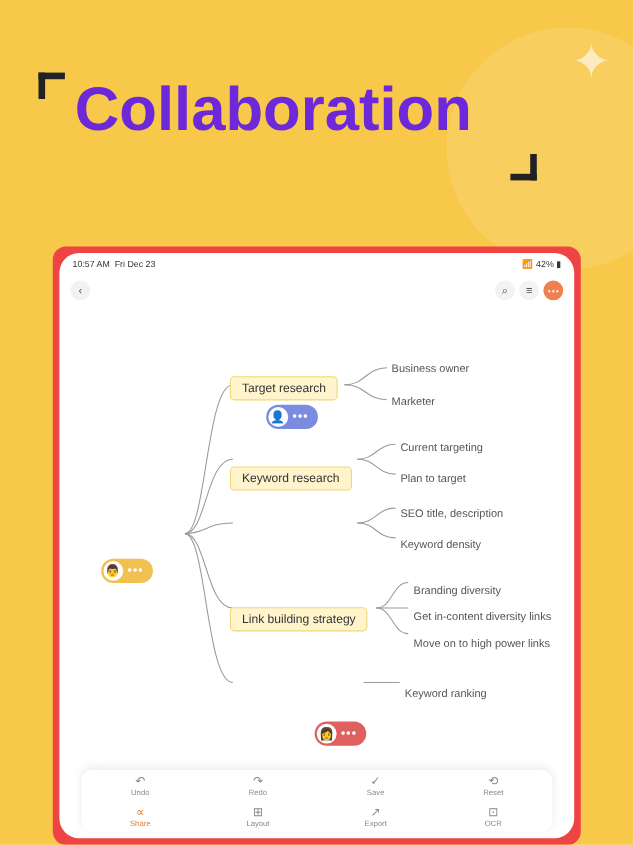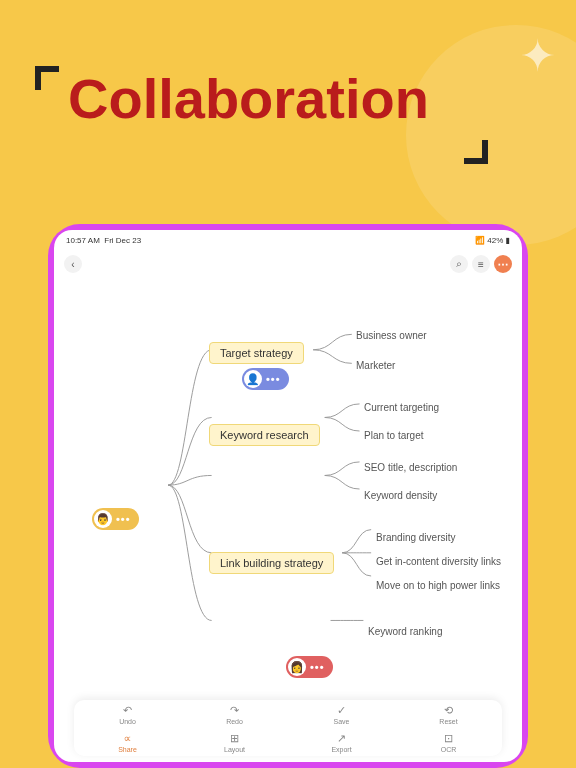--- a/index.html
+++ b/index.html
@@ -1,22 +1,22 @@
 <!DOCTYPE html>
 <html><head>
 <meta charset="utf-8">
 <style>
 *{margin:0;padding:0;box-sizing:border-box;}
 body{font-family:-apple-system,BlinkMacSystemFont,'Segoe UI',sans-serif;background:#f7c849;width:576px;height:768px;overflow:hidden;position:relative;}
-.hero-title{position:absolute;top:66px;left:68px;font-size:56px;font-weight:700;color:#b91c1c;}
+.hero-title{position:absolute;top:66px;left:68px;font-size:56px;font-weight:700;color:#6d28d9;}
 .bracket-tl{position:absolute;top:66px;left:35px;width:24px;height:24px;border-top:6px solid #222;border-left:6px solid #222;}
 .bracket-br{position:absolute;top:140px;left:464px;width:24px;height:24px;border-bottom:6px solid #222;border-right:6px solid #222;}
 .bg-circle{position:absolute;top:25px;right:-50px;width:220px;height:220px;border-radius:50%;background:rgba(255,255,255,0.12);}
 .bg-star{position:absolute;top:30px;right:20px;font-size:44px;color:rgba(255,255,255,0.6);}
-.device{position:absolute;top:224px;left:50%;transform:translateX(-50%);width:480px;height:544px;background:#d946ef;border-radius:32px;padding:6px;text-align:right;}
+.device{position:absolute;top:224px;left:50%;transform:translateX(-50%);width:480px;height:544px;background:#ef4444;border-radius:12px;padding:6px;text-align:right;}
 .screen{width:100%;height:100%;background:#fff;border-radius:18px;position:relative;overflow:hidden;}
 .statusbar{position:absolute;top:6px;left:12px;right:12px;display:flex;justify-content:space-between;font-size:8px;color:#333;}
 .titlebar{position:absolute;top:22px;left:10px;right:10px;height:24px;display:flex;align-items:center;justify-content:space-between;}
 .tb-back{width:18px;height:18px;border-radius:50%;background:#f2f2f2;display:flex;align-items:center;justify-content:center;font-size:10px;color:#555;}
 .tb-right{display:flex;gap:4px;align-items:center;}
 .tb-icon{width:18px;height:18px;border-radius:50%;background:#f2f2f2;display:flex;align-items:center;justify-content:center;font-size:10px;color:#555;}
 .tb-more{width:18px;height:18px;border-radius:50%;background:#f08050;display:flex;align-items:center;justify-content:center;color:#fff;font-size:11px;font-weight:bold;}
 .mindmap{position:absolute;top:56px;left:0;right:0;bottom:70px;}
 .mm-svg{position:absolute;top:0;left:0;width:100%;height:100%;}
 .mm-svg path{stroke:#999;stroke-width:1;fill:none;}
@@ -78,21 +78,21 @@
         <path d="M272,196 C290,196 290,210 308,210"></path>
 
         <path d="M290,276 C305,276 305,252 320,252"></path>
         <path d="M290,276 C305,276 305,276 320,276"></path>
         <path d="M290,276 C305,276 305,300 320,300"></path>
 
         <path d="M278,346 C295,346 295,346 312,346"></path>
       </svg>
 
 
-      <div class="node-branch" style="left:155px;top:56px">Target strategy</div>
+      <div class="node-branch" style="left:155px;top:56px">Target research</div>
       <div class="node-leaf" style="left:302px;top:44px">Business owner</div>
       <div class="node-leaf" style="left:302px;top:74px">Marketer</div>
 
       <div class="node-branch" style="left:155px;top:138px">Keyword research</div>
       <div class="node-leaf" style="left:310px;top:116px">Current targeting</div>
       <div class="node-leaf" style="left:310px;top:144px">Plan to target</div>
 
       <div class="node-leaf" style="left:310px;top:176px">SEO title, description</div>
       <div class="node-leaf" style="left:310px;top:204px">Keyword density</div>
 

